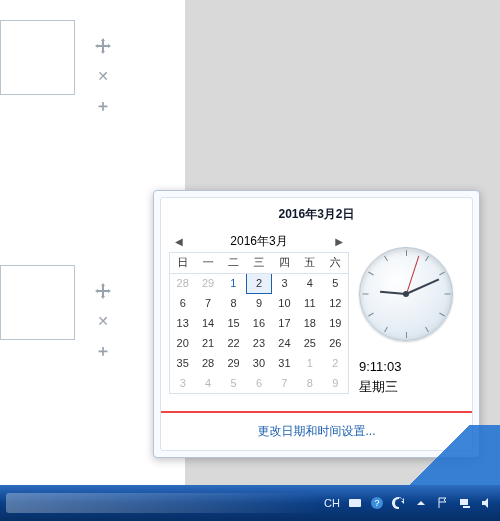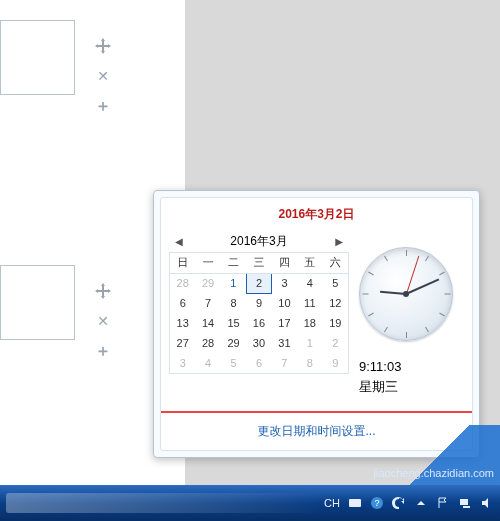--- a/index.html
+++ b/index.html
@@ -8,21 +8,21 @@
 .canvas { position: absolute; inset: 0; background: linear-gradient(to right, #fff 0, #fff 185px, #d9d9d9 185px, #d9d9d9 100%); }
 .box { position: absolute; width: 75px; height: 75px; background: #fff; border: 1px solid #b8c4d0; }
 .handles { position: absolute; display: flex; flex-direction: column; gap: 14px; align-items: center; }
 .handles svg, .handles span { color: #9aa3ad; }
 .handle { width: 16px; height: 16px; display: flex; align-items: center; justify-content: center; cursor: pointer; }
 .hx { font-size: 14px; color: #9aa3ad; }
 .hplus { font-size: 16px; color: #9aa3ad; font-weight: bold; }
 
 .popup { position: absolute; left: 153px; top: 190px; width: 327px; height: 268px; background: #f7fbff; border: 1px solid #b4c4d6; border-radius: 4px; box-shadow: 0 2px 8px rgba(0,0,0,.25); }
 .popup-inner { position: absolute; inset: 6px; background: #fff; border: 1px solid #d9e3ee; border-radius: 3px; display: flex; flex-direction: column; }
-.title { text-align: center; color: #b91c1c; font-weight: bold; padding: 8px 0 4px; }
+.title { text-align: center; color: #0f172a; font-weight: bold; padding: 8px 0 4px; }
 .body { display: flex; flex: 1; padding: 4px 8px 0; gap: 10px; }
 .cal { width: 180px; }
 .cal-head { display: flex; align-items: center; justify-content: space-between; padding: 2px 6px; font-size: 12px; }
 .arrow { cursor: pointer; font-size: 10px; color: #555; user-select: none; }
 .month { font-weight: normal; }
 .cal-grid { border: 1px solid #d9e3ee; }
 table { border-collapse: collapse; width: 100%; }
 th, td { width: 24px; height: 20px; text-align: center; font-size: 11px; font-weight: normal; }
 th { color: #333; border-bottom: 1px solid #d9e3ee; }
 td { color: #333; cursor: pointer; }
@@ -124,21 +124,30 @@
                   <tr>
                     <td>13</td>
                     <td>14</td>
                     <td>15</td>
                     <td>16</td>
                     <td>17</td>
                     <td>18</td>
                     <td>19</td>
                   </tr>
                   <tr>
-                    <td>27</td>
+                    <td>20</td>
+                    <td>21</td>
+                    <td>22</td>
+                    <td>23</td>
+                    <td>24</td>
+                    <td>25</td>
+                    <td>26</td>
+                  </tr>
+                  <tr>
+                    <td>35</td>
                     <td>28</td>
                     <td>29</td>
                     <td>30</td>
                     <td>31</td>
                     <td class="dim">1</td>
                     <td class="dim">2</td>
                   </tr>
                   <tr>
                     <td class="dim">3</td>
                     <td class="dim">4</td>
@@ -177,21 +186,20 @@
           <div class="weekday">星期三</div>
         </div>
       </div>
       <div class="footer">
         <a>更改日期和时间设置...</a>
       </div>
     </div>
   </div>
 
   <div class="triangle"></div>
-  <div class="wm-url">jiaocheng.chazidian.com</div>
 
   <div class="taskbar">
     <div class="tb-left"></div>
     <div class="tb-right">
       <span class="tb-item">CH</span>
       <span class="tb-icon"><svg viewBox="0 0 14 14">
             <rect x="1" y="3" width="12" height="8" rx="1" fill="#e6efff"></rect>
           </svg></span>
       <span class="tb-icon"><svg viewBox="0 0 14 14">
             <circle cx="7" cy="7" r="6" fill="#3a8edb"></circle>

